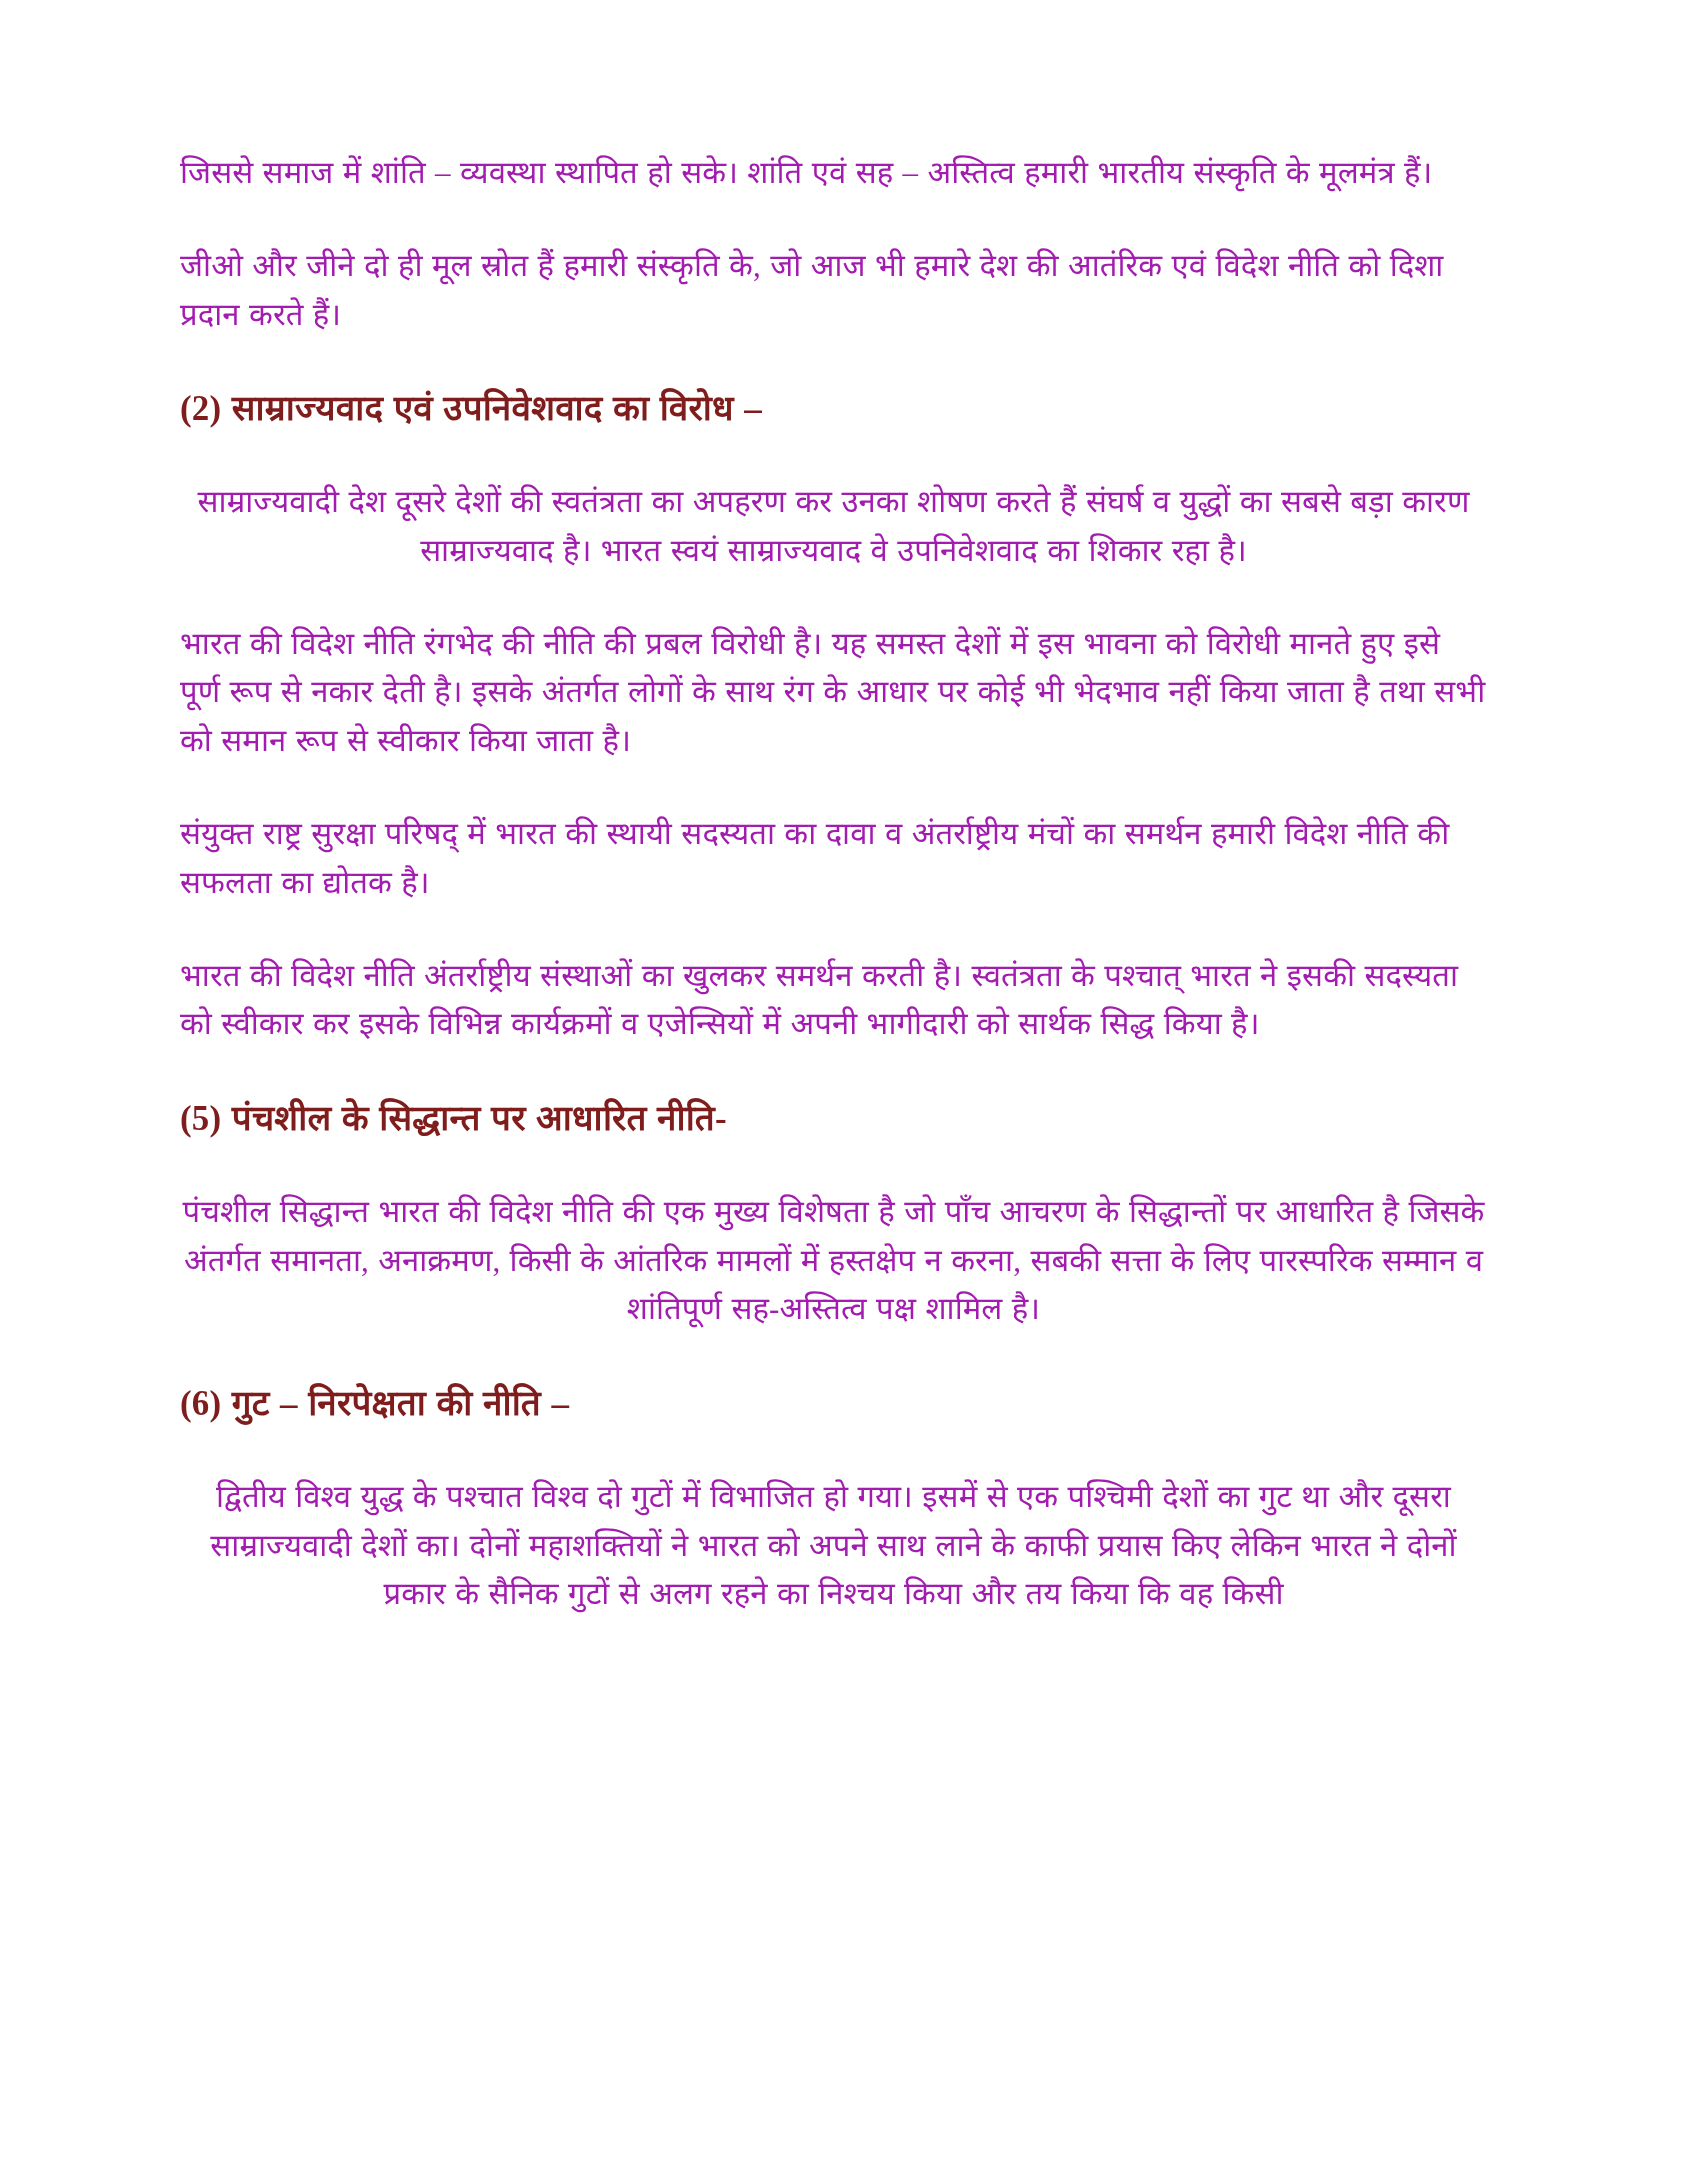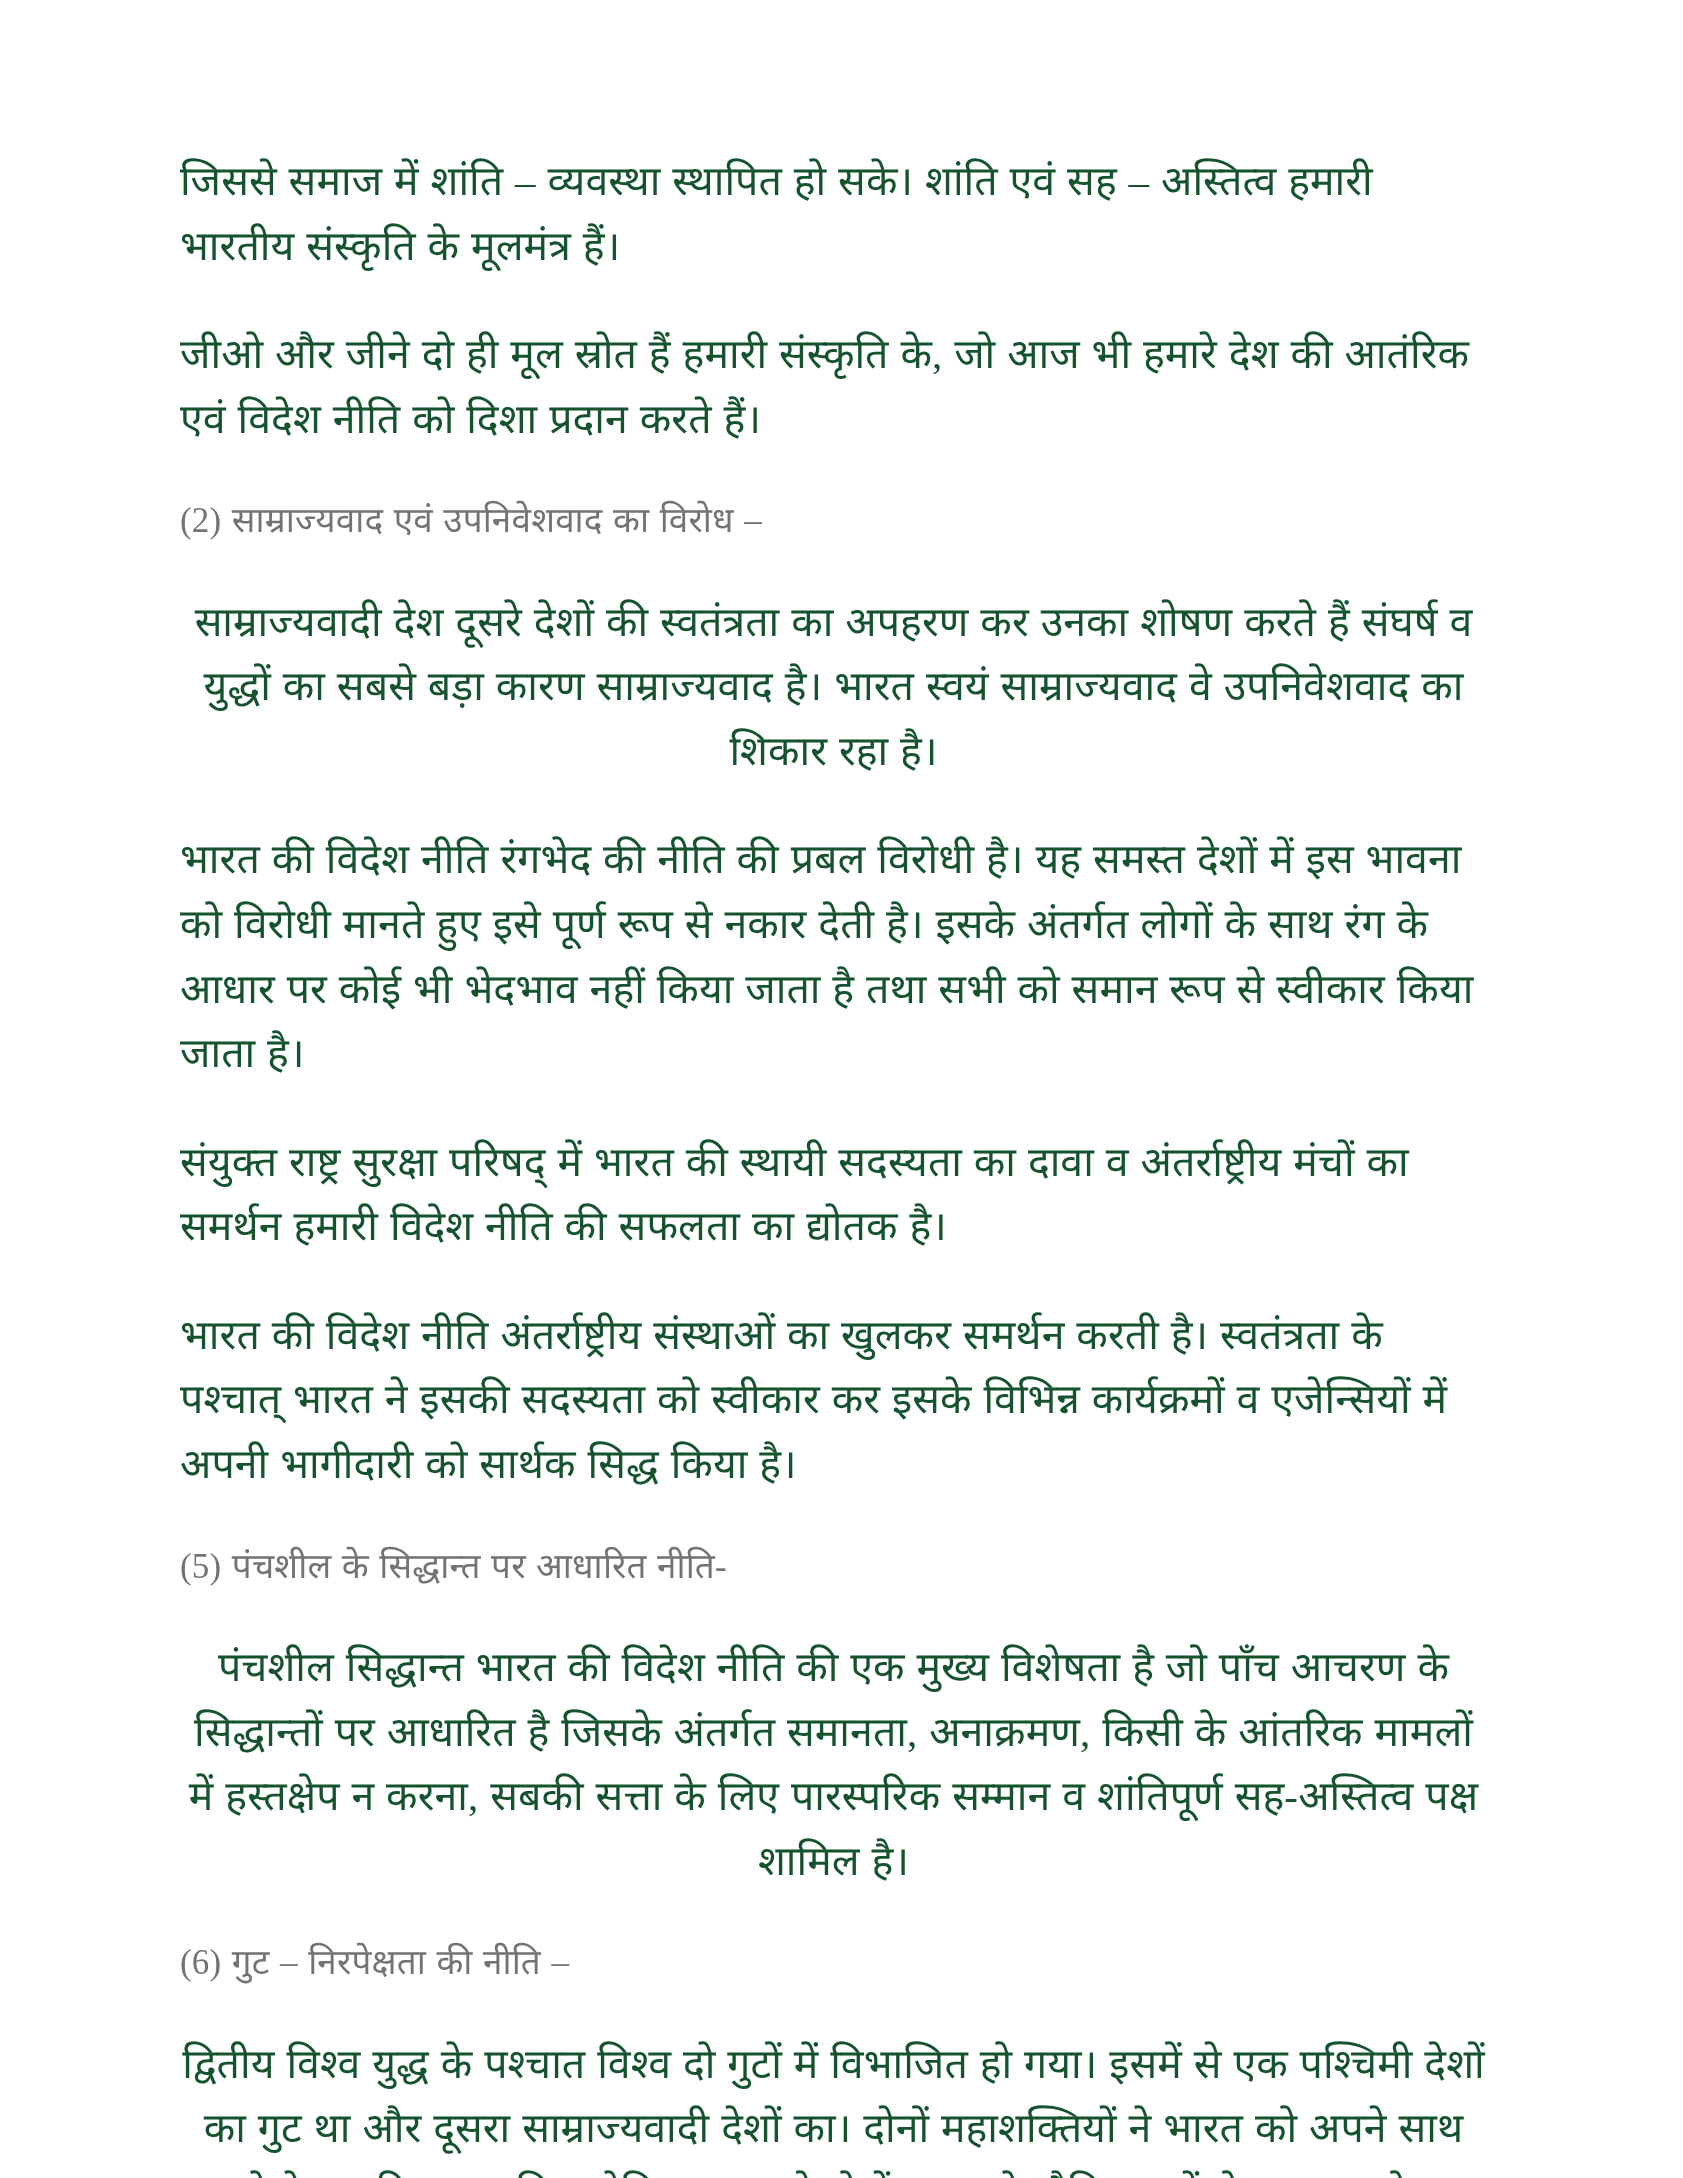--- a/index.html
+++ b/index.html
@@ -26,38 +26,38 @@
     position: relative;
   }
 
   .content {
     width: 1307px;
   }
 
   
   .para {
     font-family: "Liberation Serif", "DejaVu Serif", serif;
-    font-size: 41px;
+    font-size: 31px;
     line-height: 1.575;
     font-weight: 400;
-    color: #14532d;
+    color: #a21caf;
     margin: 0 0 44px 0;
     text-align: left;
     letter-spacing: 0.1px;
     word-spacing: 1.5px;
     -webkit-font-smoothing: antialiased;
   }
 
   
   .heading {
     font-family: "Liberation Serif", "DejaVu Serif", serif;
     font-size: 35px;
     line-height: 1.5;
-    font-weight: 400;
-    color: #737373;
+    font-weight: 700;
+    color: #7f1d1d;
     margin: 4px 0 42px 0;
     text-align: left;
     letter-spacing: 0.2px;
     word-spacing: 1.5px;
   }
 
   .para:last-child,
   .heading:last-child {
     margin-bottom: 0;
   }

